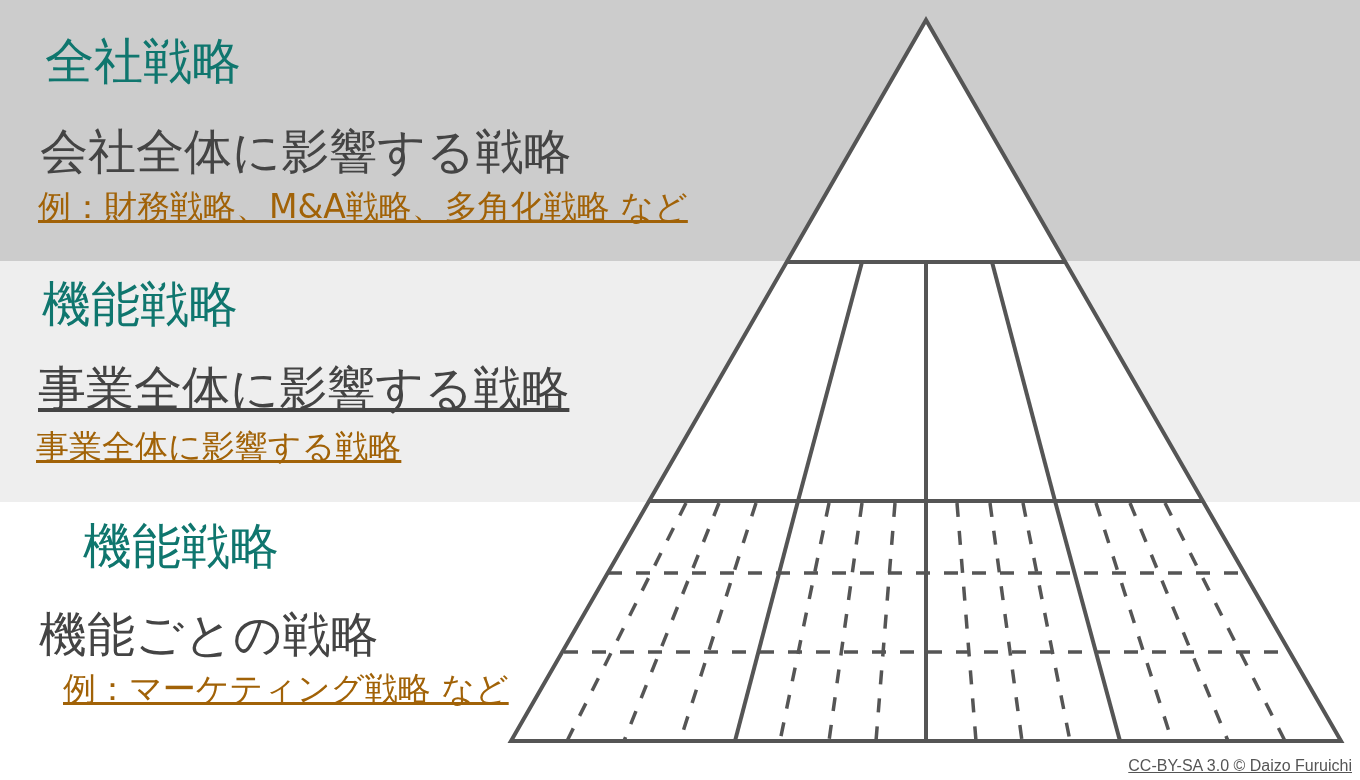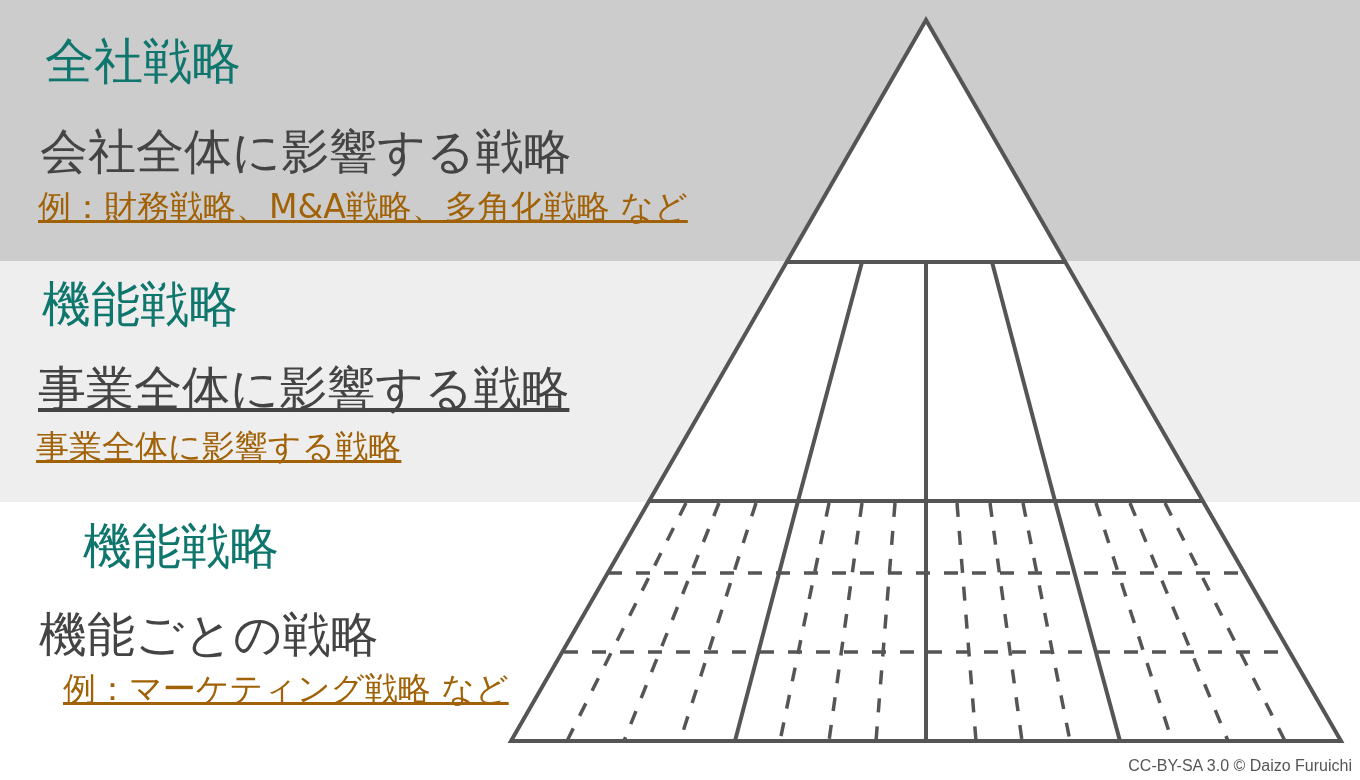--- a/index.html
+++ b/index.html
@@ -17,21 +17,21 @@
   .tier-text { position: absolute; left: 0; }
   .tier-title { position: absolute; font-size: 49px; line-height: 1; white-space: nowrap; color: #0f766e; text-align: center; }
   .tier-desc { position: absolute; font-size: 48px; line-height: 1; white-space: nowrap; color: #444444; }
   .tier-example { position: absolute; font-size: 33px; line-height: 1; white-space: nowrap; color: #a16207; text-decoration: underline; }
 
   #pyramid { position: absolute; left: 0; top: 0; }
 
   .credit {
     position: absolute; right: 8px; top: 757px;
     font-family: "Liberation Sans", sans-serif; font-size: 16px;
-    color: #555555; white-space: nowrap;
+    color: #555555; white-space: nowrap; text-decoration: underline;
   }
 </style>
 </head>
 <body>
 
 <div class="band b1"></div>
 <div class="band b2"></div>
 <div class="band b3"></div>
 
 <div class="tier-text">

